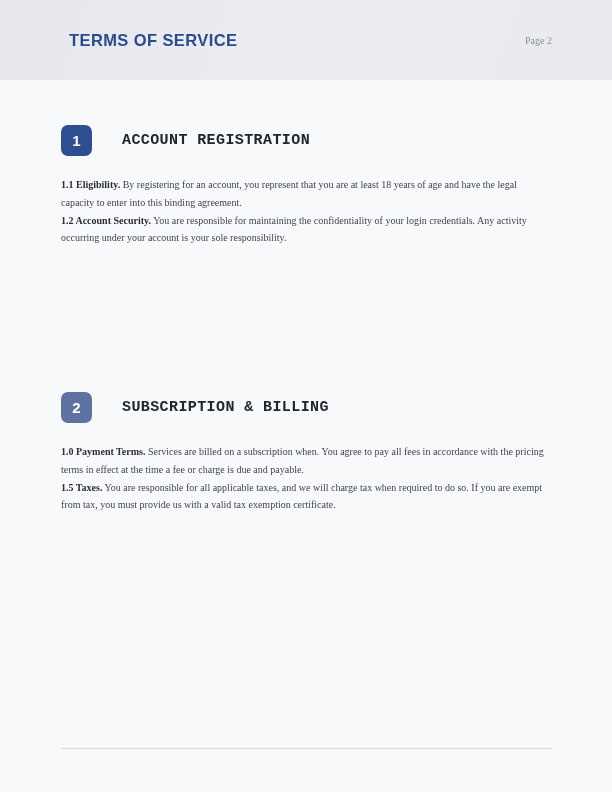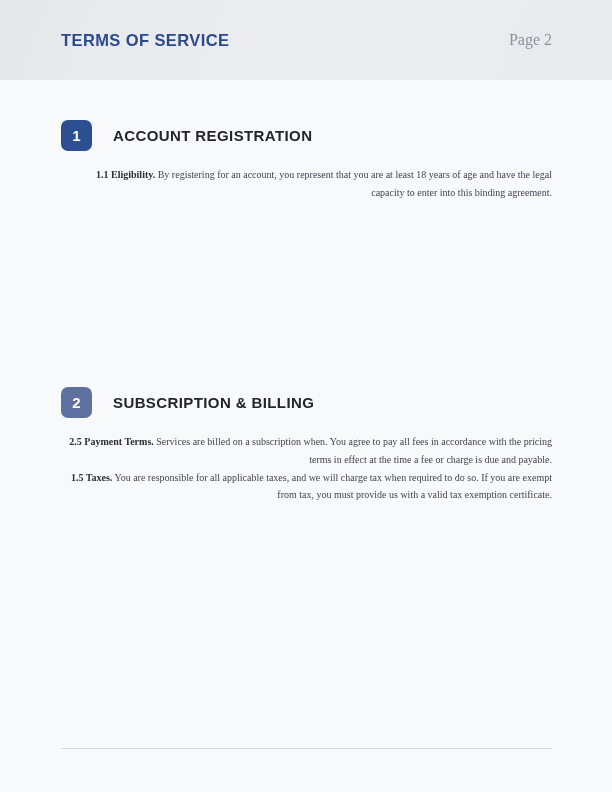--- a/index.html
+++ b/index.html
@@ -19,30 +19,30 @@
     top: 0; left: 0; right: 0;
     height: 80px;
     background: linear-gradient(110deg, #e6e8eb 0%, #ecedf0 55%, #e9eaee 100%);
     display: flex;
     align-items: center;
     justify-content: space-between;
     padding: 0 60px 0 61px;
     box-sizing: border-box;
   }
   .doc-title {
-    margin: 0;
+    margin: 8px;
     font-family: "Liberation Sans", sans-serif;
     font-weight: bold;
     font-size: 16.5px;
     letter-spacing: 0.4px;
     color: #2b4a8e;
     text-align: center;
   }
   .page-num {
-    font-size: 16px;
+    font-size: 10px;
     color: #8a909b;
   }
 
   
   .section {
     position: absolute;
     left: 61px;
     width: 491px;
   }
   .section--1 { top: 120px; }
@@ -60,35 +60,35 @@
     color: #ffffff;
     font-family: "Liberation Sans", sans-serif;
     font-weight: bold;
     font-size: 15px;
     display: flex;
     align-items: center;
     justify-content: center;
     flex: 0 0 auto;
   }
   .section-title {
-    margin: 3px;
-    font-family: Liberation Sans, sans-serif;
+    margin: 12px;
+    font-family: Liberation Mono, monospace;
     font-size: 15px;
     font-weight: bold;
     letter-spacing: 0.4px;
     color: #21252d;
   }
 
   .clauses {
     margin-top: 15px;
     font-size: 10px;
     line-height: 17.8px;
     color: #3f4450;
   }
-  .clause { margin: 0; text-align: right; }
+  .clause { margin: 0; }
   .clause-label {
     font-weight: bold;
     color: #2a2e37;
   }
 
   
   .footer-rule {
     position: absolute;
     top: 748px;
     left: 61px;
@@ -111,31 +111,32 @@
 
   <div id="sections">
   <section class="section section--1">
     <div class="section-heading">
       <span class="badge" style="background: rgb(45, 79, 146);">1</span>
       <h2 class="section-title">ACCOUNT REGISTRATION</h2>
     </div>
     <div class="clauses">
   <p class="clause"><span class="clause-label">1.1 Eligibility.</span> <span class="clause-text">By registering for an account, you represent that you are at least 18 years of age and have the legal capacity to enter into this binding agreement.</span></p>
 
+  <p class="clause"><span class="clause-label">1.2 Account Security.</span> <span class="clause-text">You are responsible for maintaining the confidentiality of your login credentials. Any activity occurring under your account is your sole responsibility.</span></p>
 
 </div>
   </section>
 
   <section class="section section--2">
     <div class="section-heading">
       <span class="badge" style="background: rgb(93, 114, 160);">2</span>
       <h2 class="section-title">SUBSCRIPTION &amp; BILLING</h2>
     </div>
     <div class="clauses">
-  <p class="clause"><span class="clause-label">2.5 Payment Terms.</span> <span class="clause-text">Services are billed on a subscription when. You agree to pay all fees in accordance with the pricing terms in effect at the time a fee or charge is due and payable.</span></p>
+  <p class="clause"><span class="clause-label">1.0 Payment Terms.</span> <span class="clause-text">Services are billed on a subscription when. You agree to pay all fees in accordance with the pricing terms in effect at the time a fee or charge is due and payable.</span></p>
 
 
   <p class="clause"><span class="clause-label">1.5 Taxes.</span> <span class="clause-text">You are responsible for all applicable taxes, and we will charge tax when required to do so. If you are exempt from tax, you must provide us with a valid tax exemption certificate.</span></p>
 </div>
   </section>
 </div>
 
   <hr class="footer-rule">
 
 </div>

